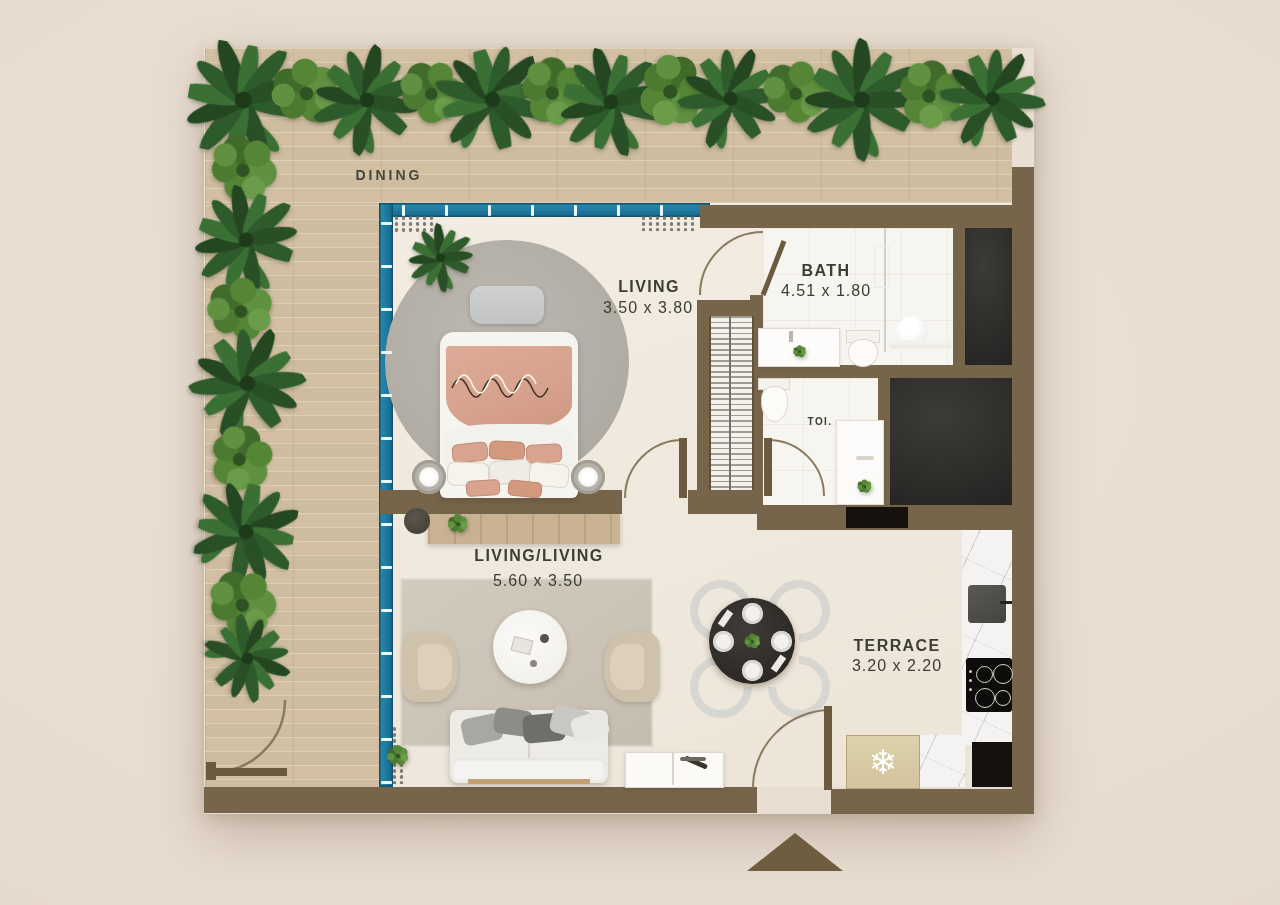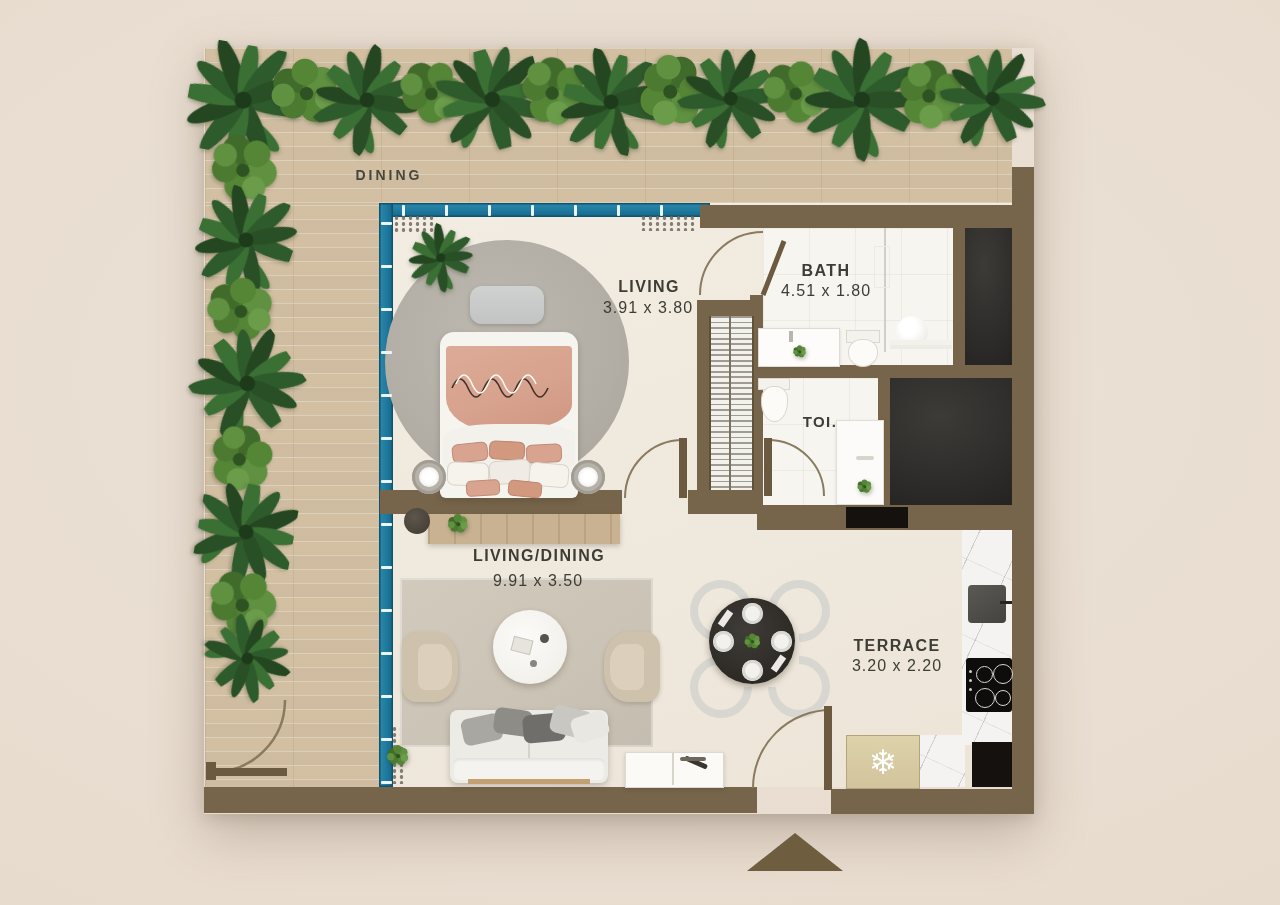--- a/index.html
+++ b/index.html
@@ -208,26 +208,26 @@
   </svg>
 
   <div class="abs" style="left:679px;top:438px;width:8px;height:60px;background:#6b5a40;"></div>
   <div class="abs" style="left:764px;top:438px;width:8px;height:58px;background:#6b5a40;"></div>
   <div class="abs" style="left:208px;top:768px;width:79px;height:8px;background:#6b5a40;"></div>
   <div class="abs" style="left:206px;top:762px;width:10px;height:18px;background:#6b5a40;"></div>
   <div class="abs" style="left:824px;top:706px;width:8px;height:84px;background:#6b5a40;"></div>
 
   <div class="label" style="left:389px;top:175px;font-size:14px;letter-spacing:3px;color:#45463c;">DINING</div>
   <div class="label" style="left:649px;top:287px;">LIVING</div>
-  <div class="label dims" style="left:648px;top:308px;">3.91 x 3.80</div>
+  <div class="label dims" style="left:648px;top:308px;">3.50 x 3.80</div>
   <div class="label" style="left:826px;top:271px;">BATH</div>
   <div class="label dims" style="left:826px;top:291px;">4.51 x 1.80</div>
-  <div class="label" style="left:820px;top:421px;font-size:15px;">TOI.</div>
-  <div class="label" style="left:539px;top:556px;">LIVING/DINING</div>
-  <div class="label dims" style="left:538px;top:581px;">9.91 x 3.50</div>
+  <div class="label" style="left:820px;top:421px;font-size:10px;">TOI.</div>
+  <div class="label" style="left:539px;top:556px;">LIVING/LIVING</div>
+  <div class="label dims" style="left:538px;top:581px;">5.60 x 3.50</div>
   <div class="label" style="left:897px;top:646px;">TERRACE</div>
   <div class="label dims" style="left:897px;top:666px;">3.20 x 2.20</div>
 
   <div class="abs" style="left:747px;top:833px;width:0;height:0;border-left:48px solid transparent;border-right:48px solid transparent;border-bottom:38px solid #6e5d3f;"></div>
 
   <svg width="0" height="0" style="position:absolute">
     <defs>
       <symbol id="palm" viewBox="-26 -26 52 52">
         <g>
           <ellipse cx="15" cy="0" rx="16" ry="4.4" fill="#2e5b2c"></ellipse>

